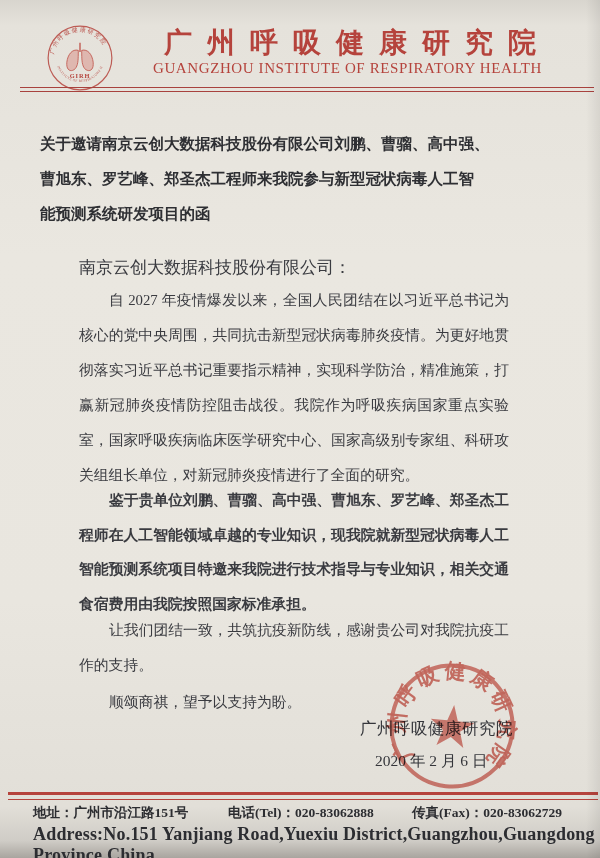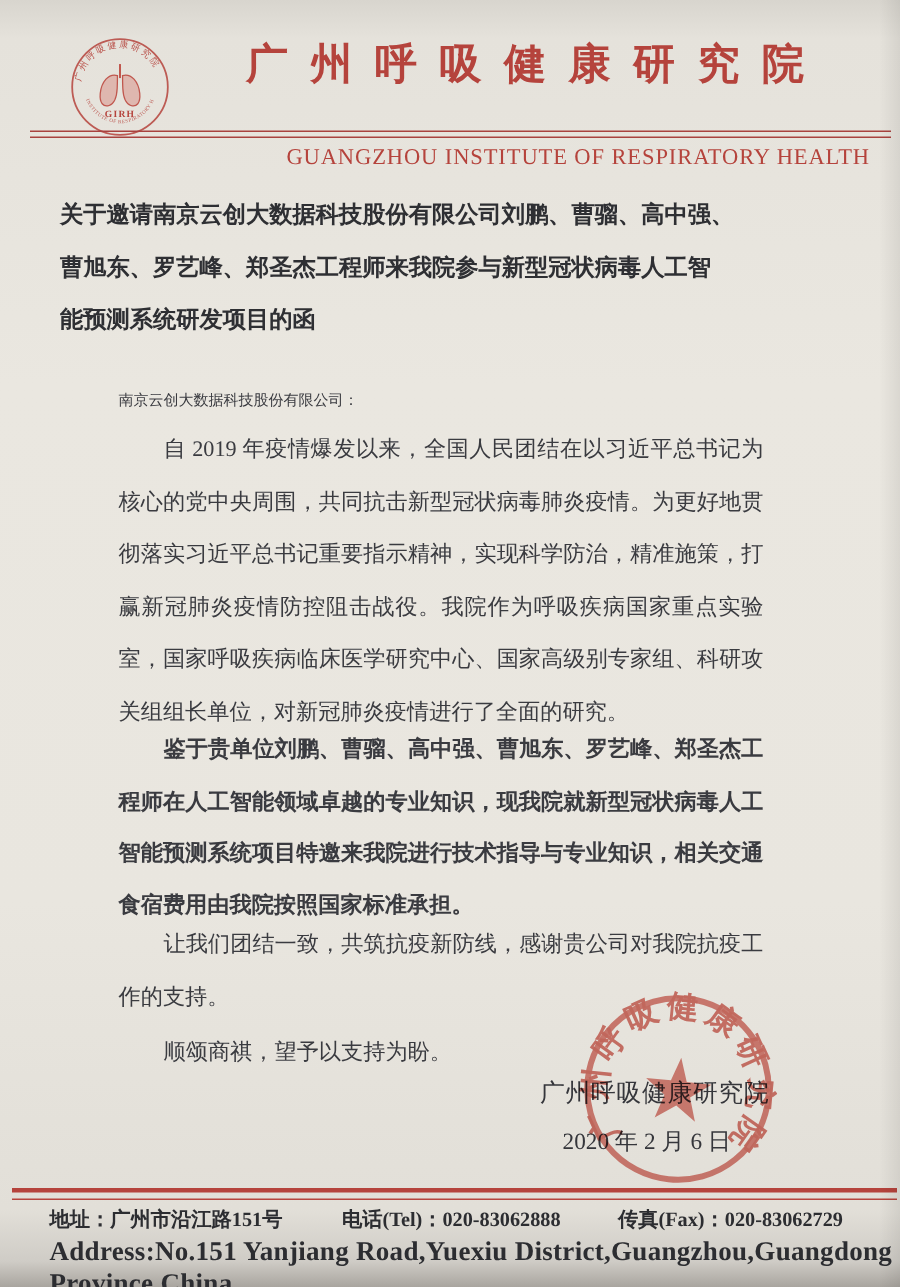--- a/index.html
+++ b/index.html
@@ -18,36 +18,36 @@
 
   
   .logo{position:absolute;left:46px;top:24px;width:68px;height:68px;}
   .org-cn{
     position:absolute;left:120px;top:24px;width:460px;
     text-align:center;font-size:28px;font-weight:bold;
     letter-spacing:15px;text-indent:15px;color:#b5433c;
   }
   .org-en{
     position:absolute;left:115px;top:60px;width:465px;
-    text-align:right;font-size:15px;letter-spacing:0.6px;color:#b5433c;margin-top:37px;
+    text-align:center;font-size:15px;letter-spacing:0.6px;color:#b5433c;
   }
   .header-rule{
     position:absolute;left:20px;right:6px;top:87px;height:3px;
     border-top:1.5px solid #a8423e;border-bottom:1.5px solid #a8423e;
   }
 
   
   .title{
     position:absolute;left:40px;right:40px;top:126px;
     text-align:left;font-weight:bold;font-size:15.5px;
     line-height:35px;color:#2e2f33;
   }
   .salutation{
     position:absolute;left:79px;top:250px;
-    font-size:10px;line-height:35px;
+    font-size:17px;line-height:35px;
   }
   .para{
     position:absolute;left:79px;width:430px;margin:0;
     font-size:14.8px;text-align:justify;text-indent:30px;color:#3a3b40;
   }
   #p1{top:283px;line-height:35px;}
   #p2{top:483px;line-height:34.5px;font-weight:bold;}
   #p3{top:613px;line-height:34.5px;}
   #p4{top:685px;line-height:34.5px;}
 
@@ -106,21 +106,21 @@
   <div class="org-en">GUANGZHOU INSTITUTE OF RESPIRATORY HEALTH</div>
   <div class="header-rule"></div>
 
   <div class="title">
     <div>关于邀请南京云创大数据科技股份有限公司刘鹏、曹骝、高中强、</div>
     <div>曹旭东、罗艺峰、郑圣杰工程师来我院参与新型冠状病毒人工智</div>
     <div>能预测系统研发项目的函</div>
   </div>
 
   <div class="salutation">南京云创大数据科技股份有限公司：</div>
-  <p class="para" id="p1">自 2019 年疫情爆发以来，全国人民团结在以习近平总书记为核心的党中央周围，共同抗击新型冠状病毒肺炎疫情。为更好地贯彻落实习近平总书记重要指示精神，实现科学防治，精准施策，打赢新冠肺炎疫情防控阻击战役。我院作为呼吸疾病国家重点实验室，国家呼吸疾病临床医学研究中心、国家高级别专家组、科研攻关组组长单位，对新冠肺炎疫情进行了全面的研究。</p>
+  <p class="para" id="p1">自 2027 年疫情爆发以来，全国人民团结在以习近平总书记为核心的党中央周围，共同抗击新型冠状病毒肺炎疫情。为更好地贯彻落实习近平总书记重要指示精神，实现科学防治，精准施策，打赢新冠肺炎疫情防控阻击战役。我院作为呼吸疾病国家重点实验室，国家呼吸疾病临床医学研究中心、国家高级别专家组、科研攻关组组长单位，对新冠肺炎疫情进行了全面的研究。</p>
   <p class="para" id="p2">鉴于贵单位刘鹏、曹骝、高中强、曹旭东、罗艺峰、郑圣杰工程师在人工智能领域卓越的专业知识，现我院就新型冠状病毒人工智能预测系统项目特邀来我院进行技术指导与专业知识，相关交通食宿费用由我院按照国家标准承担。</p>
   <p class="para" id="p3">让我们团结一致，共筑抗疫新防线，感谢贵公司对我院抗疫工作的支持。</p>
   <p class="para" id="p4">顺颂商祺，望予以支持为盼。</p>
 
   <div class="sig-org">广州呼吸健康研究院</div>
   <div class="sig-date">2020 年 2 月 6 日</div>
 
   <svg class="seal" viewBox="0 0 132 132">
     <circle cx="66" cy="66" r="60.5" fill="none" stroke="#d4665c" stroke-width="4" opacity="0.92"></circle>
     <defs>

